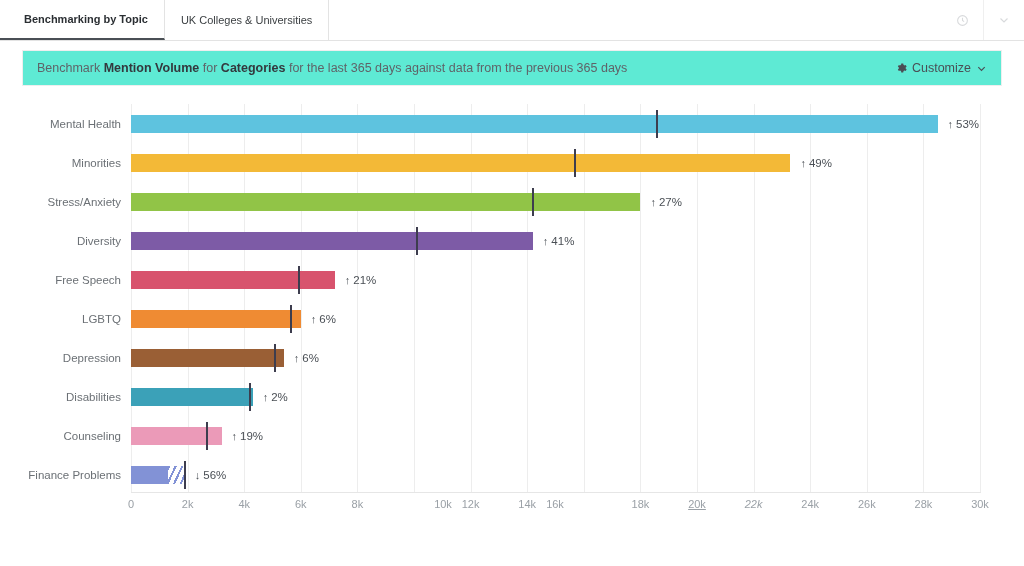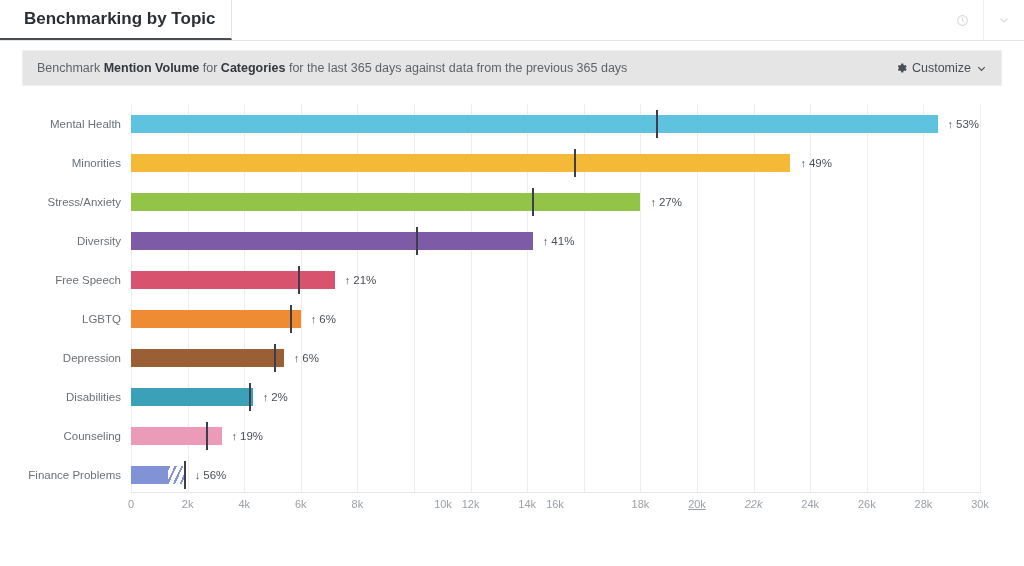--- a/index.html
+++ b/index.html
@@ -27,21 +27,21 @@
     height: 40px;
     border-bottom: 1px solid #e3e3e3;
     display: flex;
     align-items: stretch;
     background: #ffffff;
   }
   .tab {
     display: flex;
     align-items: center;
     padding: 0 16px;
-    font-size: 17px;
+    font-size: 11px;
     color: #3c4043;
     border-right: 1px solid #e3e3e3;
     white-space: nowrap;
     height: 100%;
     box-sizing: border-box;
     text-align: right;
   }
   .tab:first-child {
     padding-left: 24px;
     font-weight: bold;
@@ -66,21 +66,21 @@
     border-left: 1px solid #efefef;
   }
   .tb-btn.first { border-left: none; }
   .icon-svg { display: block; }
 
   
   .banner {
     position: relative;
     margin: 9px 22px 0 22px;
     height: 36px;
-    background: #e5e5e5;
+    background: #5eead4;
     border: 1px solid #eeeeee;
     display: flex;
     align-items: center;
     box-sizing: border-box;
   }
   .banner-text {
     font-size: 12.5px;
     color: #5f6368;
     padding-left: 14px;
     white-space: nowrap;
@@ -185,20 +185,23 @@
   }
 </style>
 </head>
 <body>
 
 <div class="app">
 
   <div class="topbar">
     <div class="tab">
       <span>Benchmarking by Topic</span>
+    </div>
+    <div class="tab">
+      <span>UK Colleges &amp; Universities</span>
     </div>
     <div class="topbar-spacer"></div>
     <div class="topbar-right">
       <div class="tb-btn first">
         <span>
           <svg class="icon-svg" width="13" height="13" viewBox="0 0 24 24" fill="none" stroke="#d8dadc" stroke-width="2">
             <circle cx="12" cy="12" r="9"></circle>
               <path d="M12 7v5l3 2"></path>
           </svg>
         </span>

